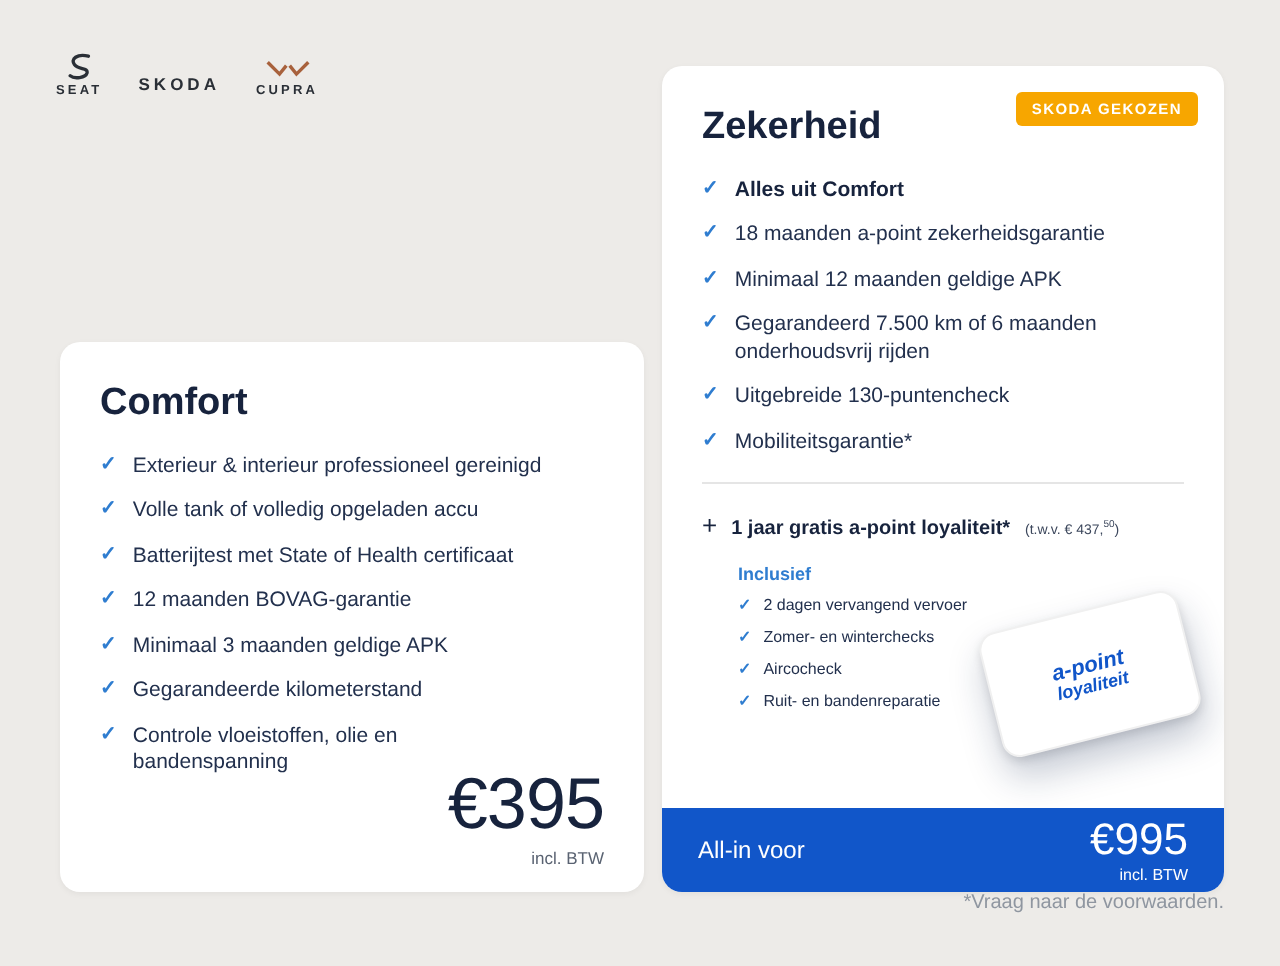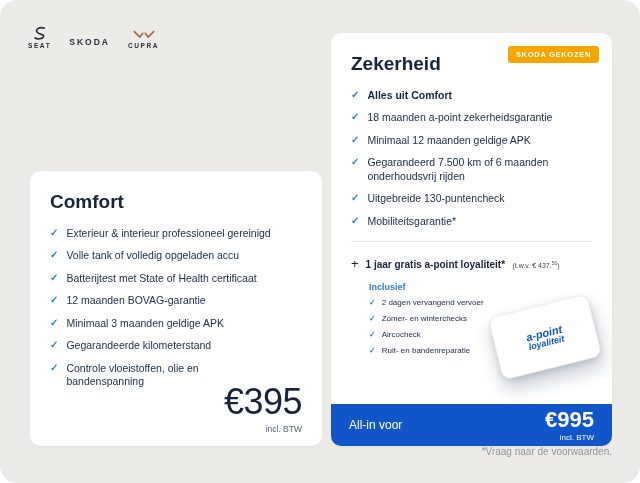--- a/index.html
+++ b/index.html
@@ -5,21 +5,21 @@
   :root{
     --background:#edebe8;
     --accent-blue:#1156c9;
     --check-blue:#2f7dd0;
     --badge-orange:#f7a600;
     --text-dark:#17233d;
   }
   *{box-sizing:border-box;}
   html,body{margin:0;padding:0;}
   body{font-family:"Liberation Sans",sans-serif;color:var(--text-dark);}
-  .page{position:relative;width:640px;height:483px;background:var(--background);overflow:hidden;border-radius:17px;}
+  .page{position:relative;width:640px;height:483px;background:var(--background);overflow:hidden;}
 
   
   .brands{position:absolute;left:28px;top:26px;display:flex;align-items:flex-end;gap:18px;}
   .brand{display:flex;flex-direction:column;align-items:center;gap:2px;}
   .brand-name{font-size:6.5px;font-weight:700;letter-spacing:1.6px;color:#2a2f36;}
   .brand.skoda .brand-name{font-size:8.5px;letter-spacing:2px;padding-bottom:2px;}
 
   
   .heading{position:absolute;left:28px;top:78px;margin:0;font-size:28px;line-height:1.14;font-weight:600;color:#1c2536;letter-spacing:-0.3px;}
   .heading span{display:block;}
@@ -59,21 +59,21 @@
 
   .loyalty-card{position:absolute;right:16px;top:272px;width:102px;height:64px;background:#fff;border:1px solid #f0f0f0;border-radius:9px;
     box-shadow:0 10px 18px rgba(20,40,80,0.25),0 2px 5px rgba(0,0,0,0.12);
     transform:rotate(-14deg);display:flex;flex-direction:column;align-items:center;justify-content:center;}
   .lc1{color:var(--accent-blue);font-style:italic;font-weight:700;font-size:11px;}
   .lc2{color:var(--accent-blue);font-style:italic;font-weight:600;font-size:9px;margin-top:-1px;}
 
   .card-footer{position:absolute;left:0;right:0;bottom:0;height:42px;background:var(--accent-blue);display:flex;align-items:center;justify-content:space-between;padding:0 18px;color:#fff;}
   .footer-label{font-size:12px;font-weight:500;}
   .footer-price-block{text-align:right;}
-  .footer-price{font-size:22px;font-weight:700;line-height:1;}
+  .footer-price{font-size:22px;font-weight:400;line-height:1;}
   .footer-note{font-size:8px;margin-top:2px;}
 
   .footnote{position:absolute;right:28px;top:446px;font-size:10px;color:#8f96a0;}
 </style>
 </head>
 <body>
 
 <div class="page">
 
   <div class="brands">

